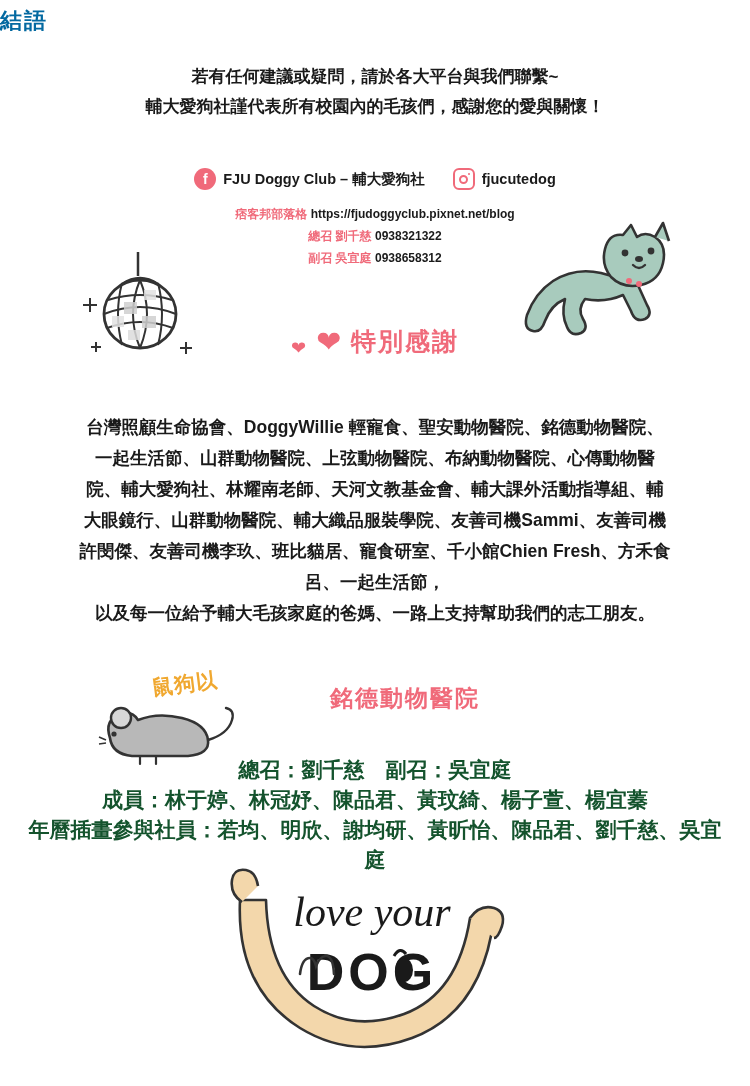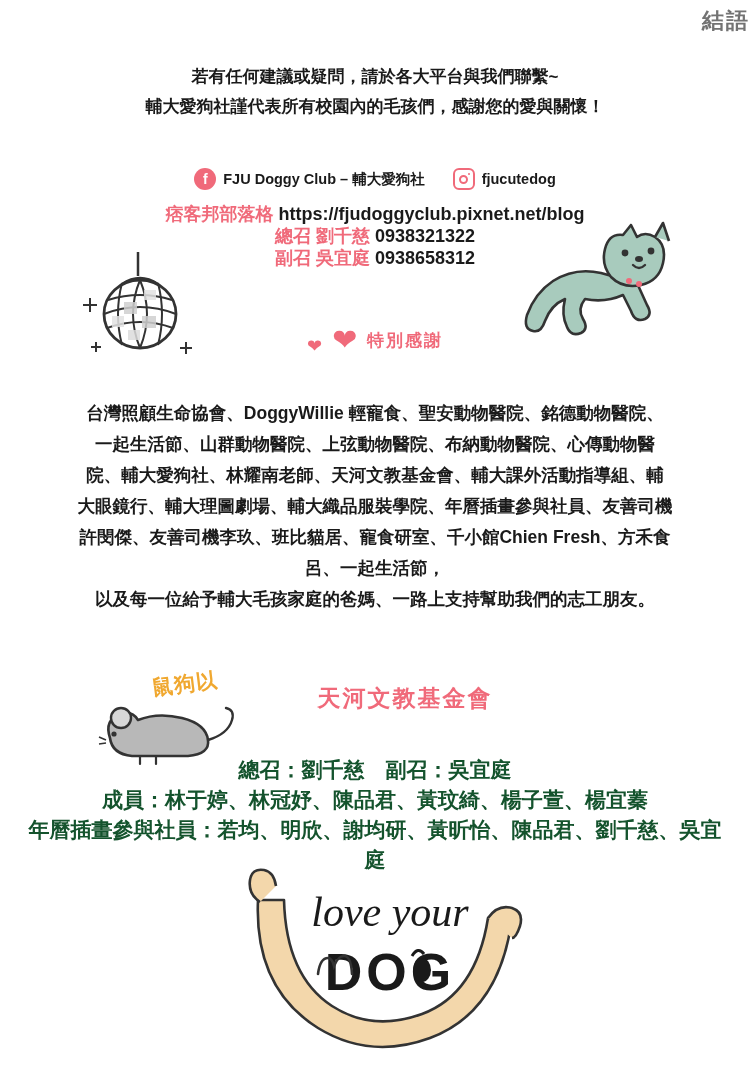--- a/index.html
+++ b/index.html
@@ -11,25 +11,25 @@
     width: 750px;
     height: 1086px;
     position: relative;
     font-family: "Liberation Sans", "DejaVu Sans", sans-serif;
     color: #1a1a1a;
     overflow: hidden;
   }
 
   
   .section-title {
-    text-align: right;
+    text-align: left;
     font-size: 22px;
     font-weight: 700;
     letter-spacing: 2px;
-    color: #737373;
+    color: #0369a1;
   }
   #epilogue-title {
     position: absolute;
     top: 6px;
     left: 0;
     width: 750px;
   }
 
   
   #intro-block {
@@ -106,57 +106,57 @@
     background: #f06a7a;
   }
 
   
   #contact-lines {
     position: absolute;
     top: 203px;
     left: 0;
     width: 750px;
     text-align: center;
-    font-size: 18px;
+    font-size: 12px;
     line-height: 22px;
     font-weight: 700;
   }
   .contact-line { white-space: nowrap; }
   .label-pink { color: #f06a7a; }
   .value-dark { color: #1a1a1a; }
 
   
   #thanks-heading {
     position: absolute;
     top: 325px;
     left: 0;
     width: 750px;
     display: flex;
     justify-content: center;
     align-items: center;
     gap: 10px;
   }
   #thanks-heading .title-text {
-    font-size: 17px;
+    font-size: 25px;
     font-weight: 700;
     letter-spacing: 2px;
     color: #f06a7a;
   }
   .heart {
     display: inline-block;
     color: #f06a7a;
     line-height: 1;
   }
   .heart.big { font-size: 30px; }
   .heart.small { font-size: 18px; position: relative; top: 6px; }
 
   
   #thanks-body {
     position: absolute;
-    top: 398px;
+    top: 412px;
     left: 45px;
     width: 660px;
     text-align: center;
     font-size: 17.5px;
     line-height: 31px;
     font-weight: 700;
     color: #1a1a1a;
   }
 
   
@@ -198,21 +198,21 @@
     color: #f0a830;
     transform: rotate(-7deg);
     letter-spacing: 1px;
   }
 
   
   .art { position: absolute; }
   #art-disco   { top: 250px; left: 78px; }
   #art-dog     { top: 215px; left: 505px; }
   #art-mouse   { top: 688px; left: 80px; }
-  #art-logo    { top: 878px; left: 240px; }
+  #art-logo    { top: 878px; left: 222px; }
 
   svg { display: block; overflow: visible; }
 </style>
 </head>
 <body>
 
 <div id="epilogue-title" class="section-title">結語</div>
 
 <div id="intro-block">
   <div>若有任何建議或疑問，請於各大平台與我們聯繫~</div>
@@ -290,42 +290,42 @@
 <div id="thanks-heading">
   <span class="heart small">❤</span>
   <span class="heart big">❤</span>
   <span class="title-text">特別感謝</span>
 </div>
 
 <div id="thanks-body">
   <div>台灣照顧生命協會、DoggyWillie 輕寵食、聖安動物醫院、銘德動物醫院、</div>
   <div>一起生活節、山群動物醫院、上弦動物醫院、布納動物醫院、心傳動物醫</div>
   <div>院、輔大愛狗社、林耀南老師、天河文教基金會、輔大課外活動指導組、輔</div>
-  <div>大眼鏡行、輔大理圖劇場、輔大織品服裝學院、年曆插畫參與社員、友善司機</div>
+  <div>大眼鏡行、山群動物醫院、輔大織品服裝學院、友善司機Sammi、友善司機</div>
   <div>許閔傑、友善司機李玖、班比貓居、寵食研室、千小館Chien Fresh、方禾食</div>
   <div>呂、一起生活節，</div>
   <div>以及每一位給予輔大毛孩家庭的爸媽、一路上支持幫助我們的志工朋友。</div>
 </div>
 
 <div id="doodle-mouse-label">鼠狗以</div>
 
 <div class="art" id="art-mouse">
   <svg width="175" height="80" viewBox="0 0 175 80">
     <path d="M30 50 Q24 32 40 26 Q52 22 58 32 Q78 24 102 30 Q126 36 128 52
              Q130 66 108 68 L52 68 Q32 66 30 50 Z" fill="#b8b8b8" stroke="#333" stroke-width="2.6" stroke-linejoin="round"></path>
     <circle cx="41" cy="30" r="10" fill="#d8d8d8" stroke="#333" stroke-width="2.4"></circle>
     <circle cx="34" cy="46" r="2.6" fill="#333"></circle>
     <path d="M26 52 l-7 -3 M26 55 l-7 1" stroke="#333" stroke-width="1.6" fill="none"></path>
     <path d="M128 52 q20 -6 24 -20 q3 -10 -6 -12" fill="none" stroke="#333" stroke-width="2.4" stroke-linecap="round"></path>
     <path d="M60 68 l0 8 M76 68 l0 8" stroke="#333" stroke-width="2.2" stroke-linecap="round"></path>
   </svg>
 </div>
 
 <div id="team-heading">
-  <span class="title-text">天河文教基金會</span>
+  <span class="title-text">銘德動物醫院</span>
 </div>
 
 <div id="team-body">
   <div>總召：劉千慈　副召：吳宜庭</div>
   <div>成員：林于婷、林冠妤、陳品君、黃玟綺、楊子萱、楊宜蓁</div>
   <div>年曆插畫參與社員：若均、明欣、謝均研、黃昕怡、陳品君、劉千慈、吳宜庭</div>
 </div>
 
 <div class="art" id="art-logo">
   <svg width="300" height="185" viewBox="0 0 300 185">

